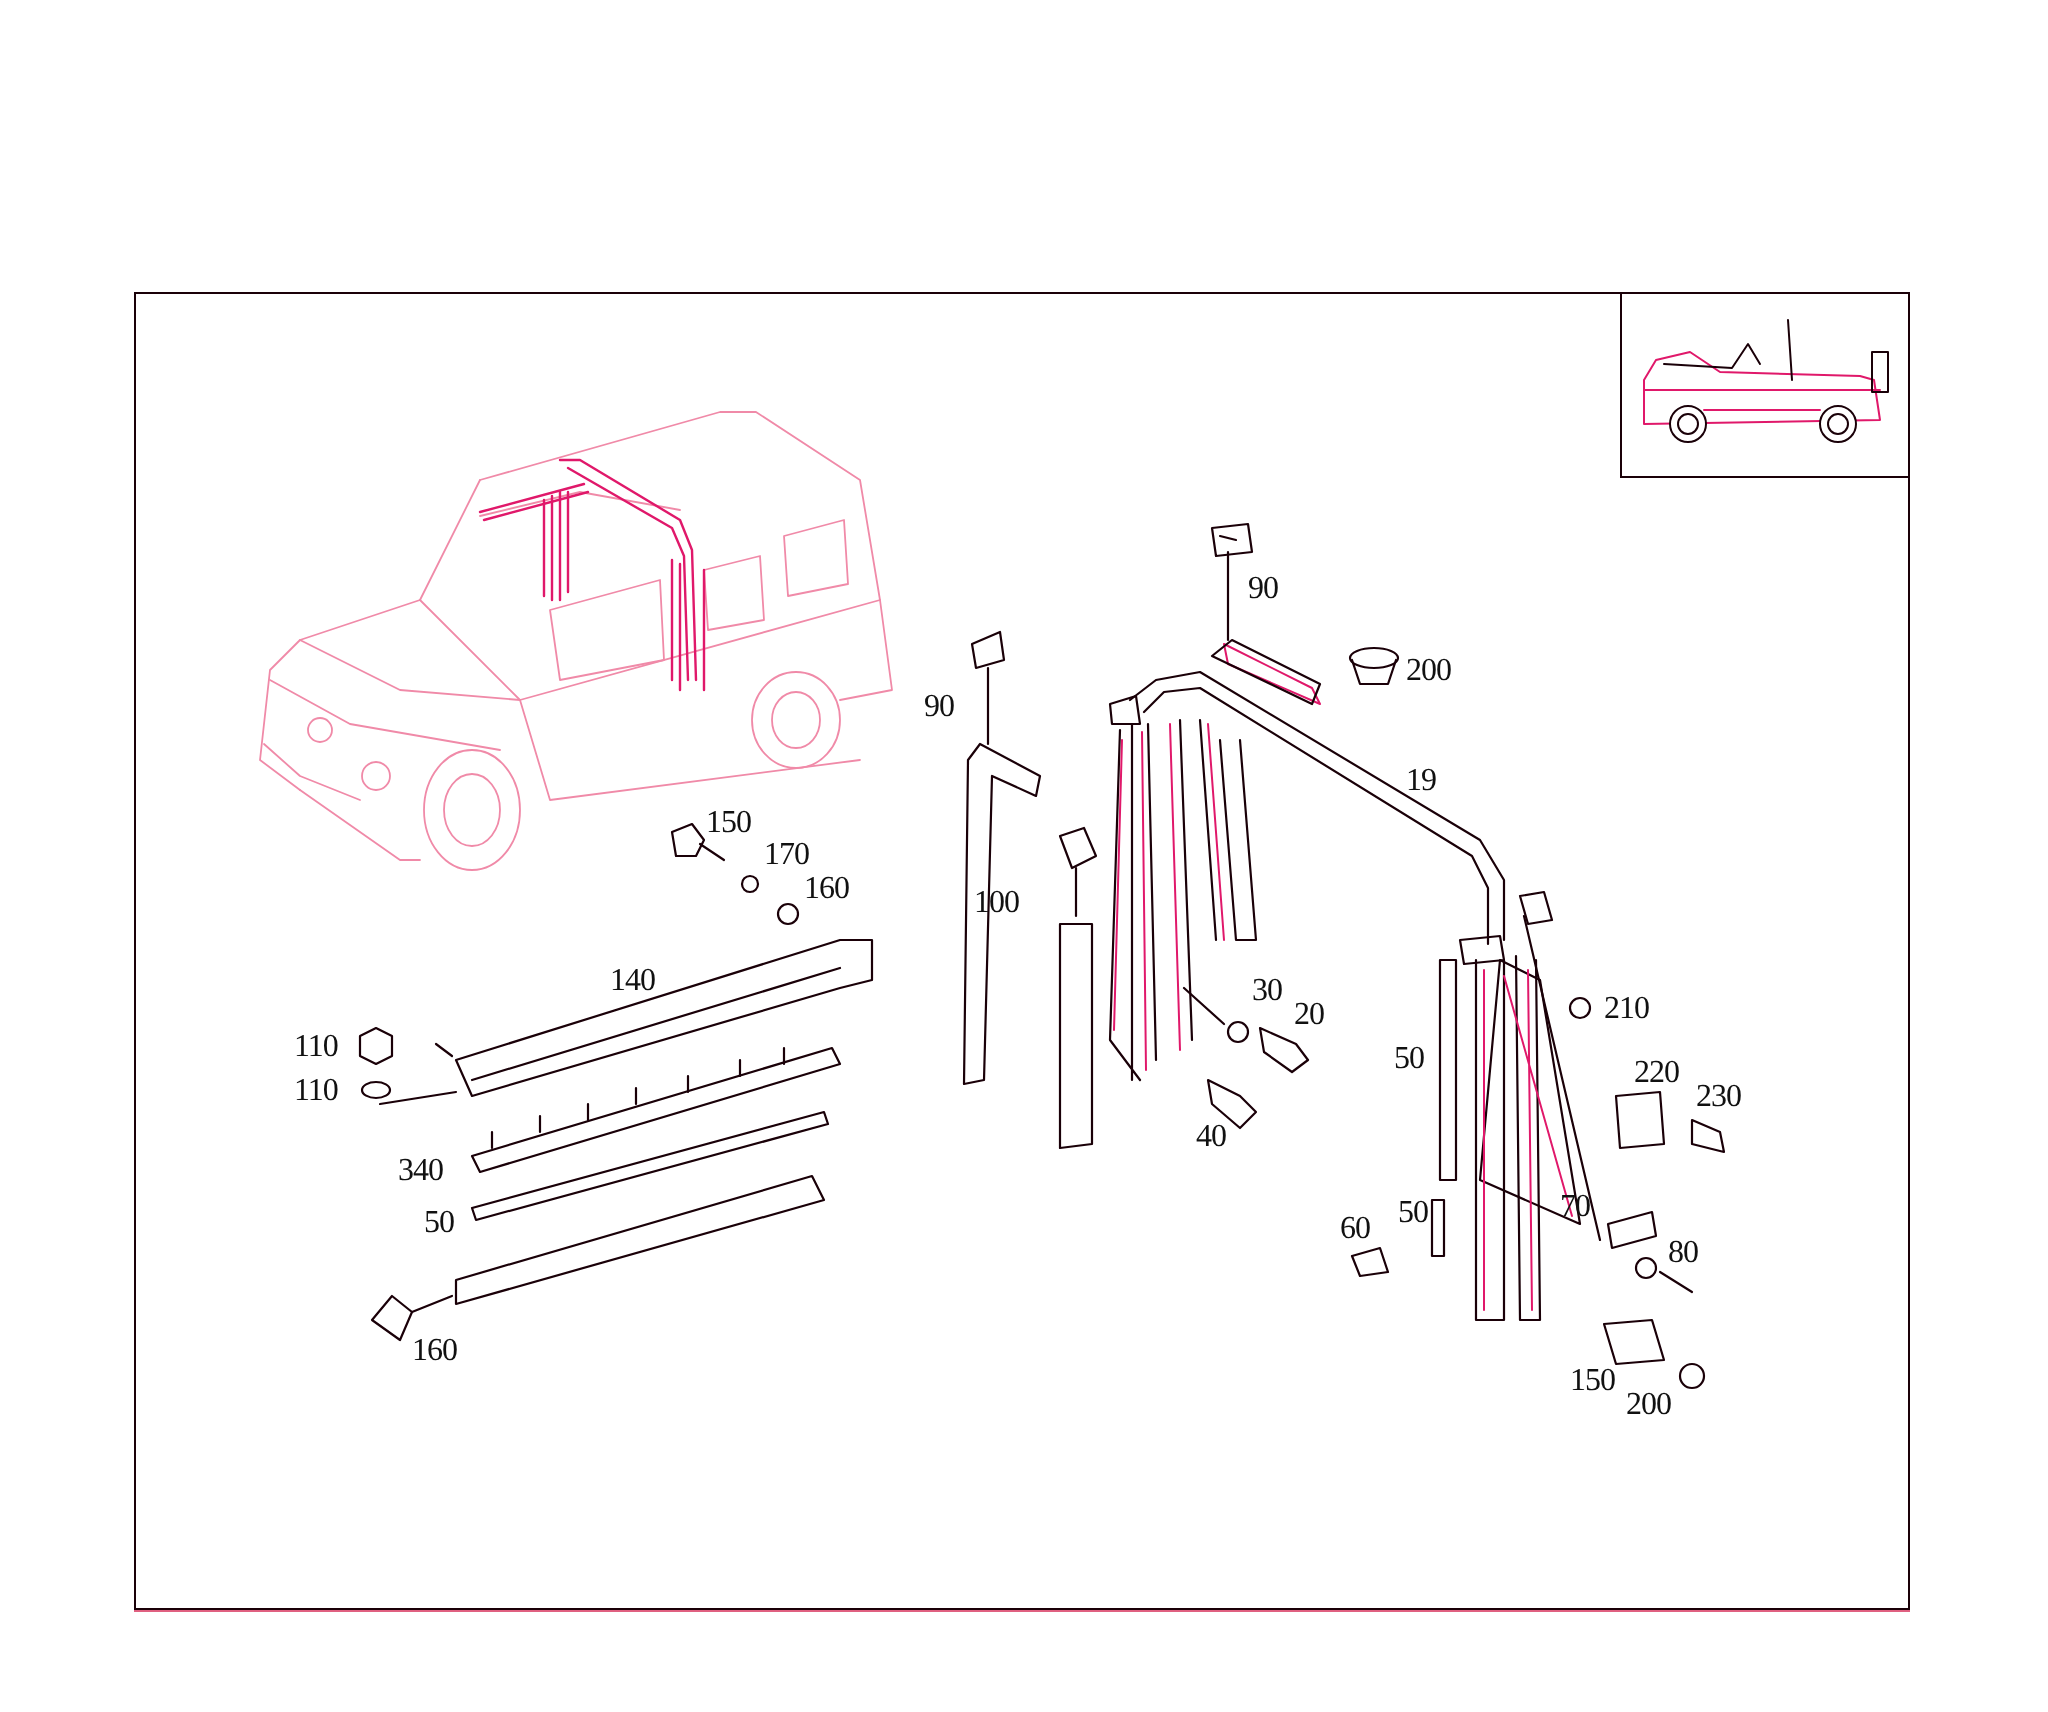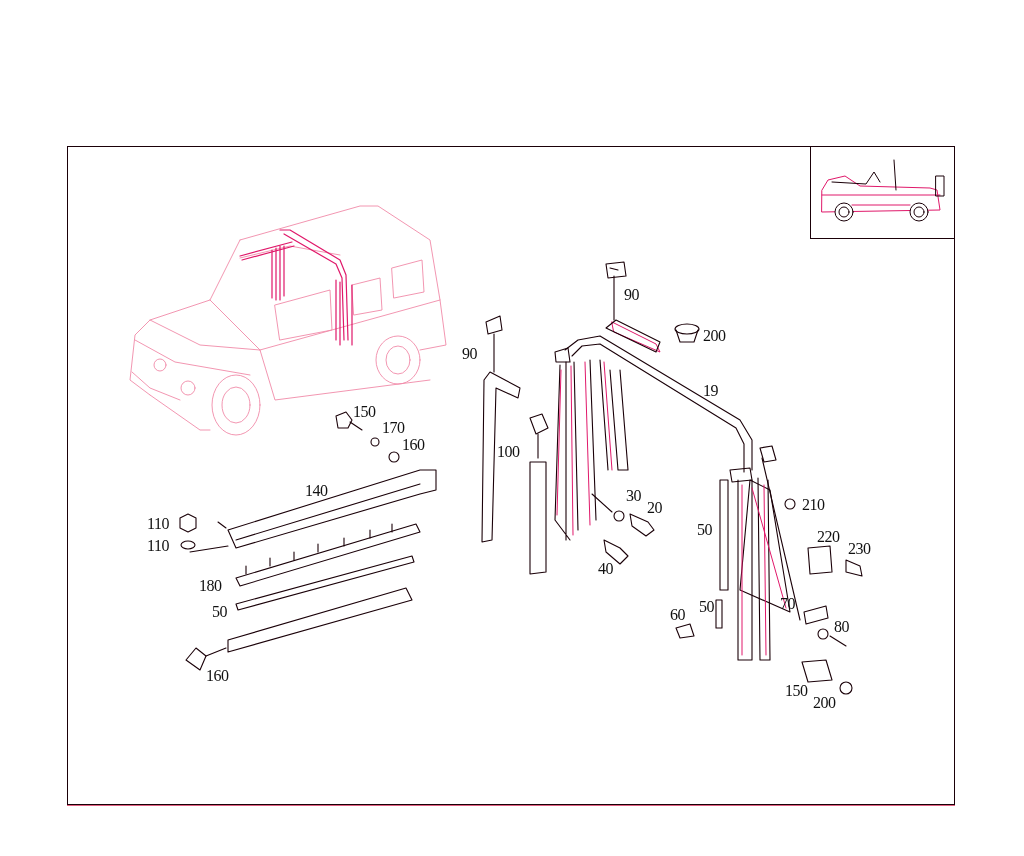--- a/index.html
+++ b/index.html
@@ -162,28 +162,28 @@
   <span class="lbl" style="left:626px;top:488px">30</span>
   <span class="lbl" style="left:598px;top:561px">40</span>
   <span class="lbl" style="left:697px;top:522px">50</span>
   <span class="lbl" style="left:699px;top:599px">50</span>
   <span class="lbl" style="left:212px;top:604px">50</span>
   <span class="lbl" style="left:670px;top:607px">60</span>
   <span class="lbl" style="left:780px;top:596px">70</span>
   <span class="lbl" style="left:834px;top:619px">80</span>
   <span class="lbl" style="left:624px;top:287px">90</span>
   <span class="lbl" style="left:462px;top:346px">90</span>
-  <span class="lbl" style="left:497px;top:444px">100</span>
+  <span class="lbl" style="left:487px;top:444px">100</span>
   <span class="lbl" style="left:147px;top:516px">110</span>
   <span class="lbl" style="left:147px;top:538px">110</span>
   <span class="lbl" style="left:206px;top:668px">160</span>
   <span class="lbl" style="left:305px;top:483px">140</span>
   <span class="lbl" style="left:353px;top:404px">150</span>
   <span class="lbl" style="left:402px;top:437px">160</span>
   <span class="lbl" style="left:382px;top:420px">170</span>
-  <span class="lbl" style="left:199px;top:578px">180</span>
+  <span class="lbl" style="left:199px;top:578px">340</span>
   <span class="lbl" style="left:785px;top:683px">150</span>
   <span class="lbl" style="left:813px;top:695px">200</span>
   <span class="lbl" style="left:802px;top:497px">210</span>
   <span class="lbl" style="left:817px;top:529px">220</span>
   <span class="lbl" style="left:848px;top:541px">230</span>
   <span class="lbl" style="left:703px;top:328px">200</span>
 </div>
 
 </body></html>

